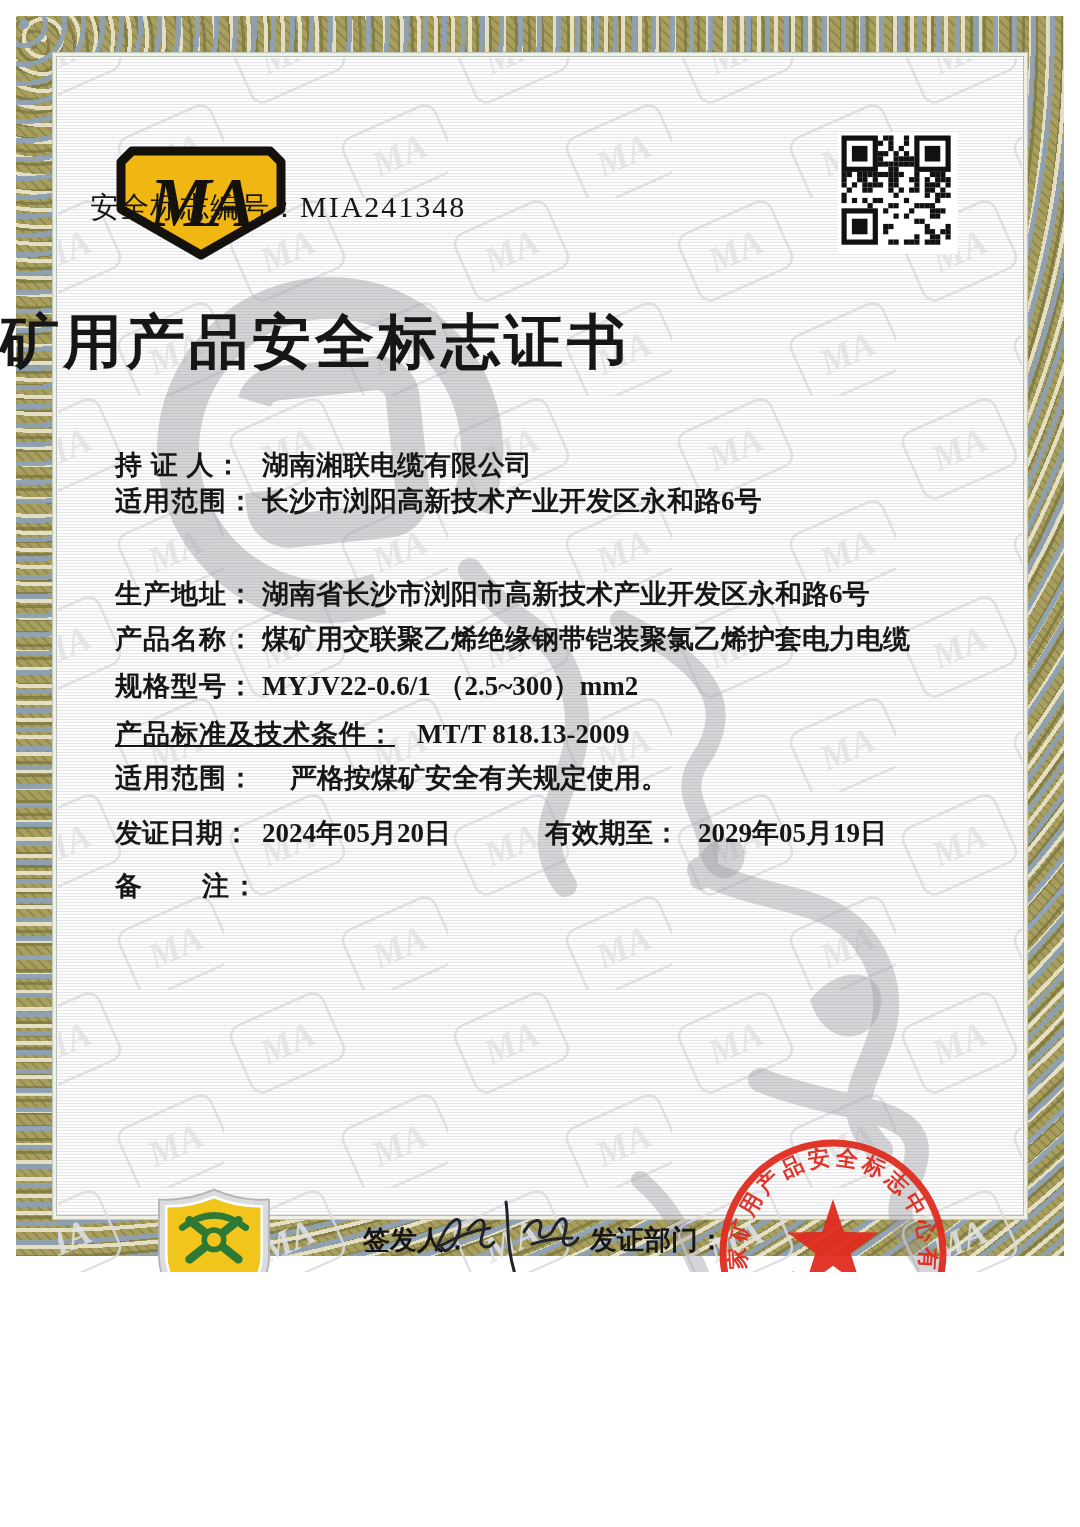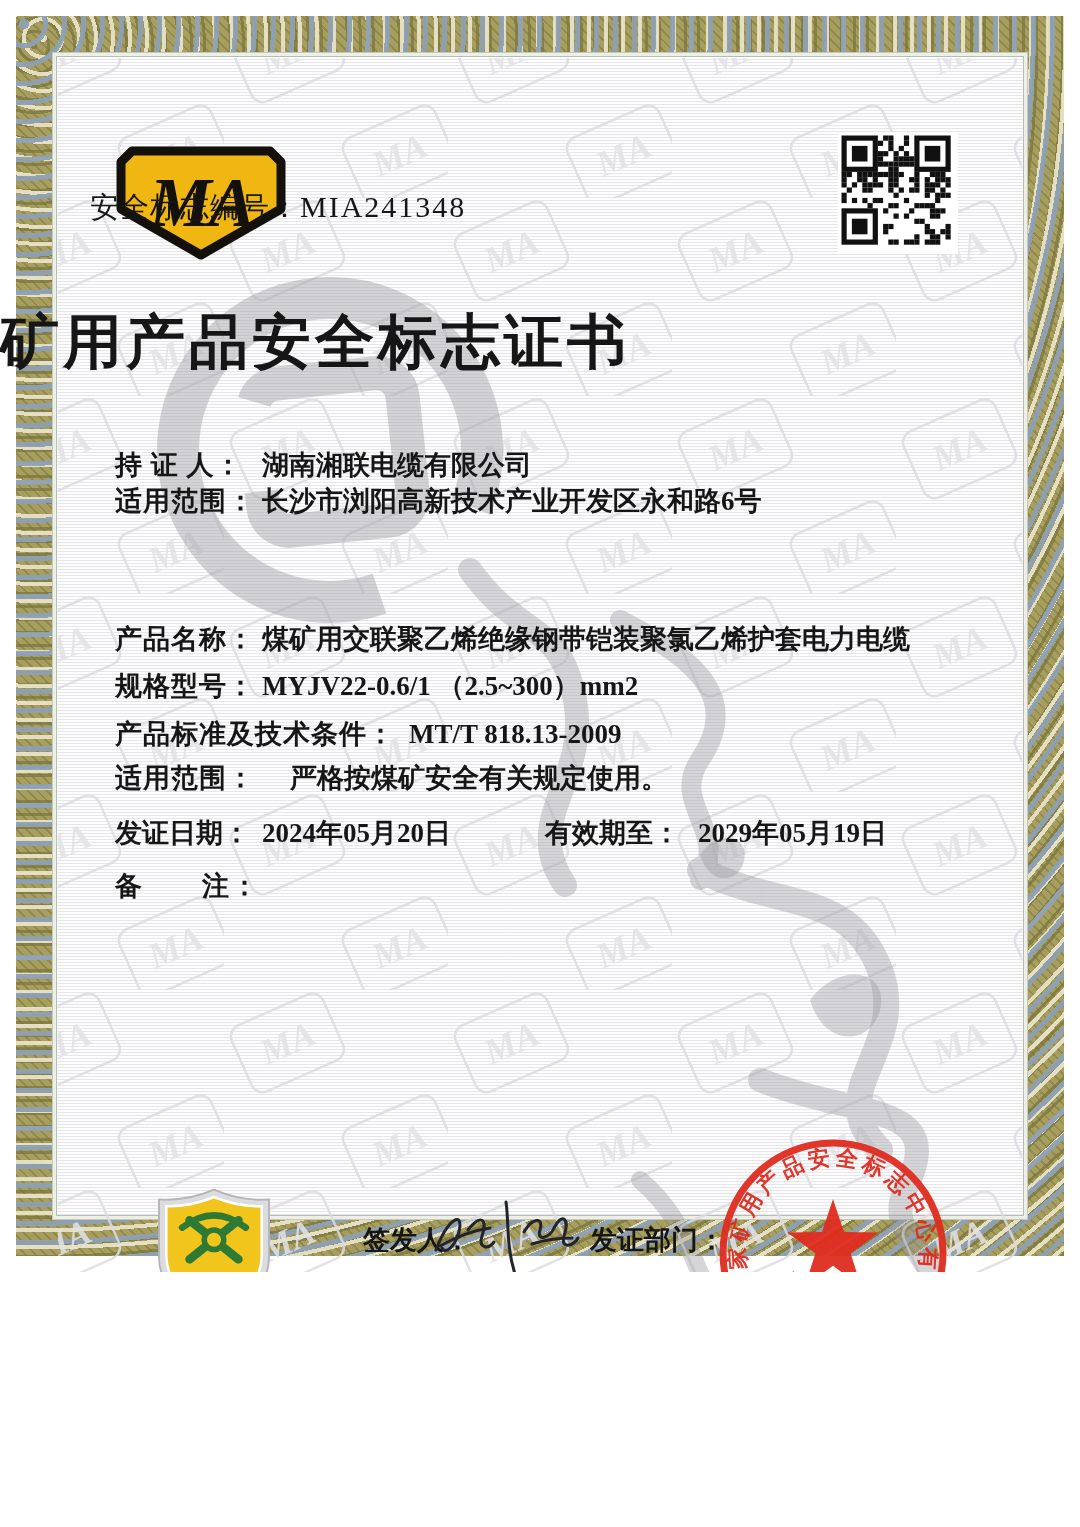--- a/index.html
+++ b/index.html
@@ -30,21 +30,21 @@
   .abs{position:absolute;}
 
   .cert-no-line{left:90px;right:0;top:188px;font-size:29px;letter-spacing:1px;}
   .cert-no-line .num{font-size:30px;letter-spacing:2px;}
 
   .cert-title{left:0;right:0;top:303px;text-align:left;font-size:59px;font-weight:900;letter-spacing:4px;}
 
   .frow{left:115px;right:58px;font-size:27px;white-space:nowrap;}
   .flabel{display:inline-block;width:147px;font-weight:600;letter-spacing:1px;}
   .fvalue{font-weight:700;}
-  .frow.wide .flabel{width:auto;margin-right:14px;}
+  .frow.wide .flabel{width:auto;margin-right:22px;text-decoration:underline;}
   .frow.r1{top:447px}.frow.r2{top:483px}.frow.r3{top:526px}.frow.r4{top:576px}
   .frow.r5{top:621px}.frow.r6{top:668px}.frow.r7{top:716px}.frow.r8{top:760px}
   .frow.r8 .fvalue{margin-left:28px;}
 
   .daterow{left:115px;right:58px;top:815px;font-size:27px;}
   .daterow span{position:absolute;white-space:nowrap;}
   .daterow .l1{left:0;font-weight:600;}
   .daterow .v1{left:147px;font-weight:700;}
   .daterow .l2{left:430px;font-weight:600;}
   .daterow .v2{left:583px;font-weight:700;}
@@ -269,20 +269,23 @@
       </svg>
 
     <div class="cert-title">矿用产品安全标志证书</div>
 
     <div class="frow r1">
       <span class="flabel">持 证 人：</span><span class="fvalue">湖南湘联电缆有限公司</span>
     </div>
     <div class="frow r2">
       <span class="flabel">适用范围：</span><span class="fvalue">长沙市浏阳高新技术产业开发区永和路6号</span>
     </div>
+    <div class="frow r4">
+      <span class="flabel">生产地址：</span><span class="fvalue">湖南省长沙市浏阳市高新技术产业开发区永和路6号</span>
+    </div>
     <div class="frow r5">
       <span class="flabel">产品名称：</span><span class="fvalue">煤矿用交联聚乙烯绝缘钢带铠装聚氯乙烯护套电力电缆</span>
     </div>
     <div class="frow r6">
       <span class="flabel">规格型号：</span><span class="fvalue">MYJV22-0.6/1 （2.5~300）mm2</span>
     </div>
     <div class="frow r7 wide">
       <span class="flabel">产品标准及技术条件：</span><span class="fvalue">MT/T 818.13-2009</span>
     </div>
     <div class="frow r8">

